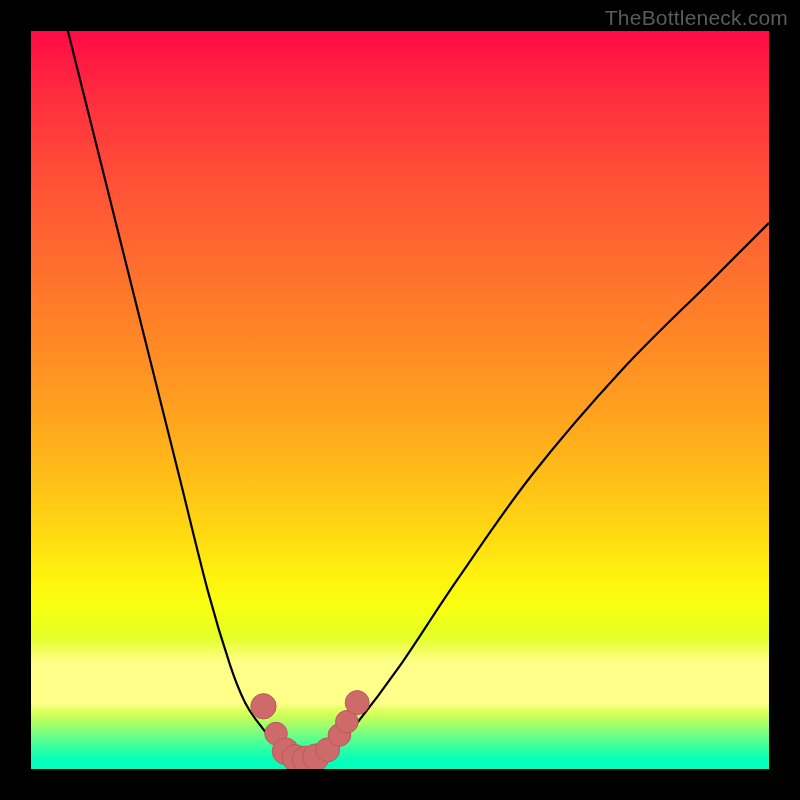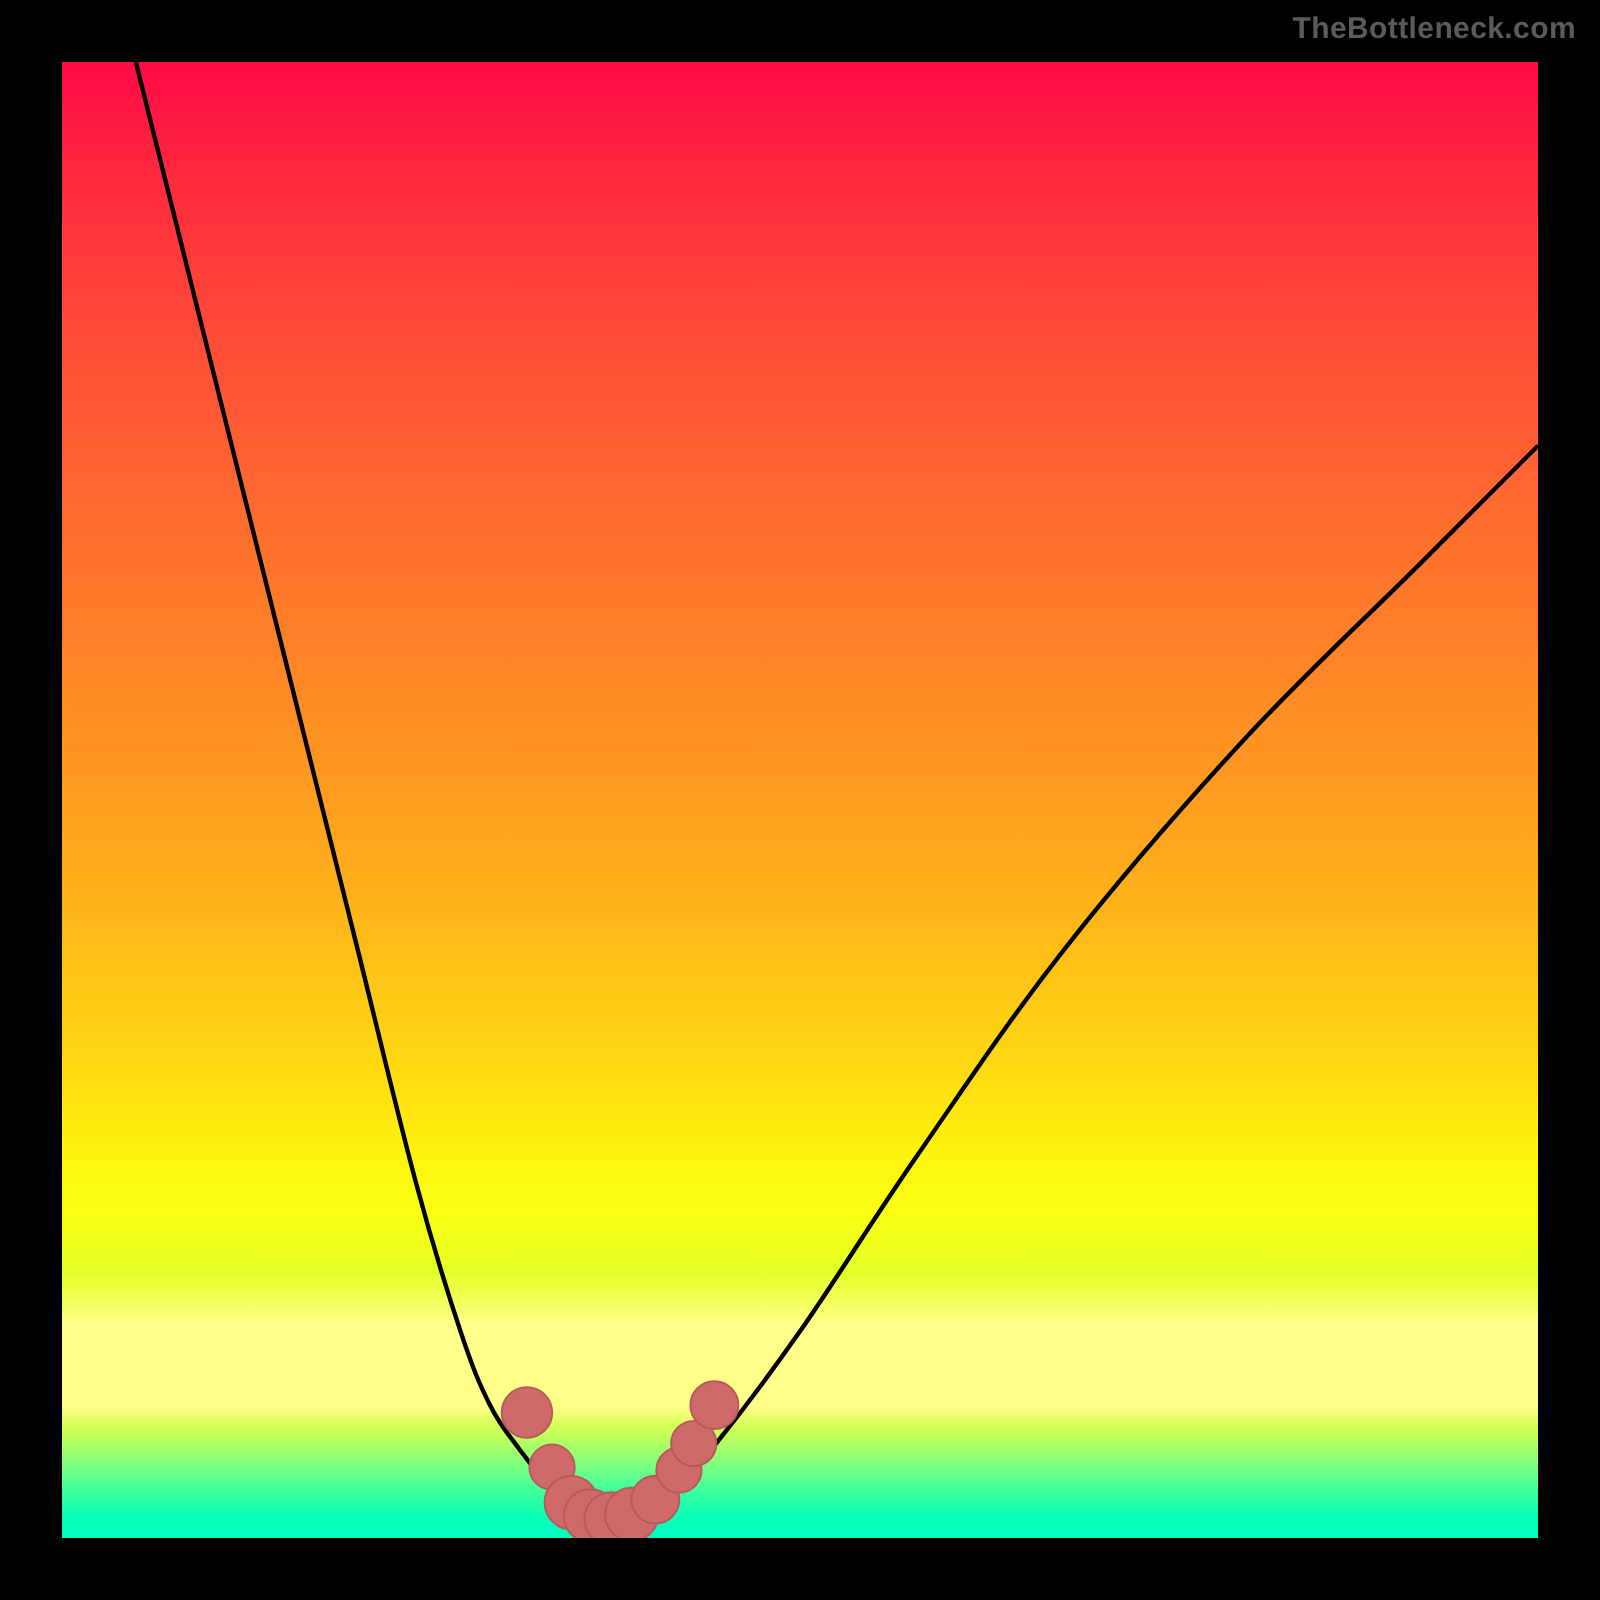--- a/index.html
+++ b/index.html
@@ -50,22 +50,22 @@
       #38ffa0 97%,
       #0affb8 98.5%,
       #00ffbf 100%
     );
   }
   .watermark {
     position: absolute;
     top: 6px;
     right: 12px;
     color: #5b5b5b;
-    font-size: 15px;
-    font-weight: 700;
+    font-size: 21px;
+    font-weight: 400;
     letter-spacing: 0.2px;
     user-select: none;
   }
   svg.curves {
     position: absolute;
     inset: 0;
   }
 </style>
 </head>
 <body>

